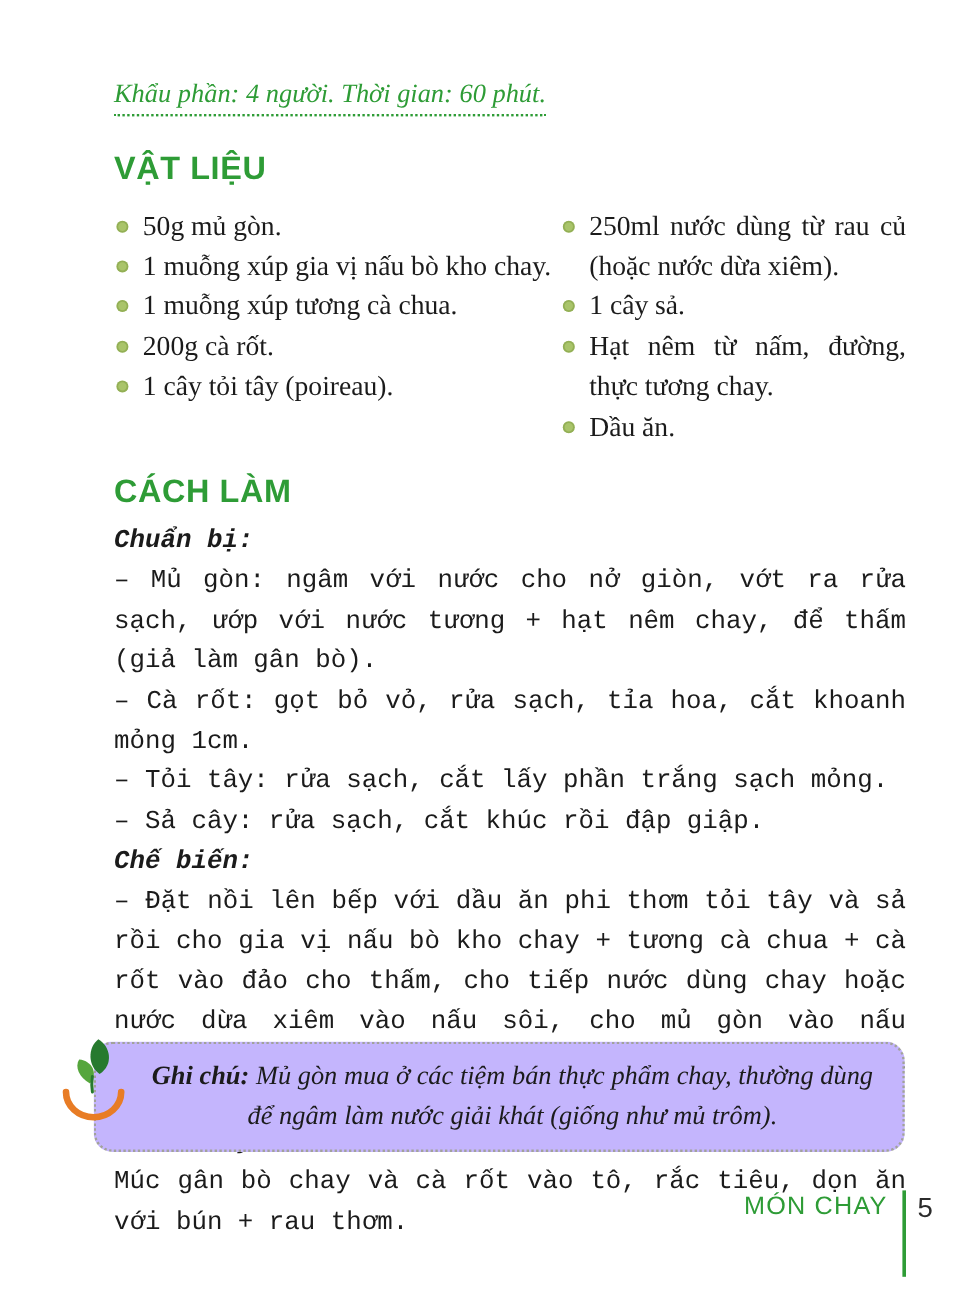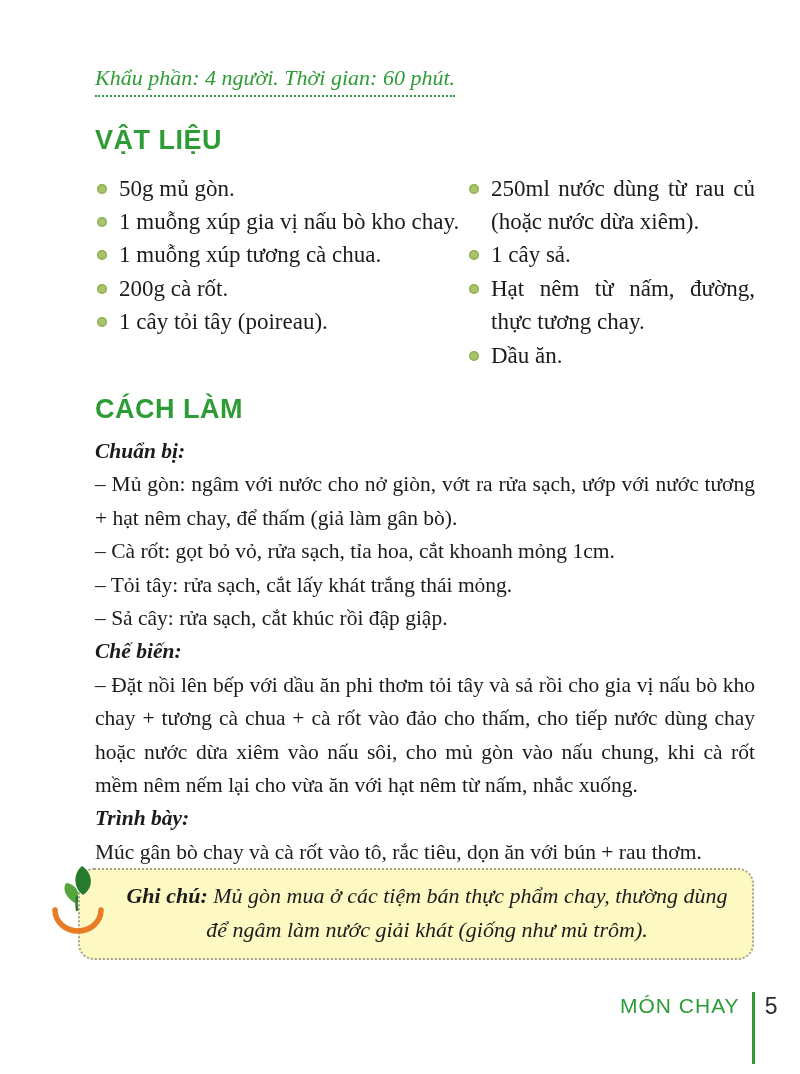--- a/index.html
+++ b/index.html
@@ -53,40 +53,40 @@
     line-height:33.4px;
   }
   ul.col.right li{text-align:justify;}
   ul.col li::before{
     content:"";
     position:absolute;left:2px;top:12px;
     width:10px;height:10px;border-radius:50%;
     background:var(--bullet);
     box-shadow:inset 0 0 0 1.5px rgba(120,150,60,.45);
   }
-  .steps{margin-top:10px;}
+  .steps{margin-top:10px;font-family:Liberation Mono, monospace;}
   .steps p{
     margin:0;
     font-size:21.5px;
     line-height:33.4px;
     text-align:justify;
   }
   .steps p.subhead{
     font-weight:700;
     font-style:italic;
     text-align:left;
   }
   .note{
     position:absolute;
     left:78px;top:868px;width:676px;
     box-sizing:border-box;
     border:2px dotted var(--dotted);
     border-radius:16px;
     padding:9px 18px 11px 40px;
-    background:#fef9c3;
+    background:#c4b5fd;
   }
   .note p{
     margin:0;
     font-style:italic;
     font-size:22px;
     line-height:34px;
     text-align:center;
   }
   .note .note-label{font-weight:700;}
   .note-icon{
@@ -142,21 +142,21 @@
       <li>Dầu ăn.</li>
     </ul>
   </div>
 
   <h2 class="sec second">CÁCH LÀM</h2>
 
   <div class="steps">
     <p class="subhead">Chuẩn bị:</p>
     <p>– Mủ gòn: ngâm với nước cho nở giòn, vớt ra rửa sạch, ướp với nước tương + hạt nêm chay, để thấm (giả làm gân bò).</p>
     <p>– Cà rốt: gọt bỏ vỏ, rửa sạch, tỉa hoa, cắt khoanh mỏng 1cm.</p>
-    <p>– Tỏi tây: rửa sạch, cắt lấy khát trắng thái mỏng.</p>
+    <p>– Tỏi tây: rửa sạch, cắt lấy phần trắng sạch mỏng.</p>
     <p>– Sả cây: rửa sạch, cắt khúc rồi đập giập.</p>
     <p class="subhead">Chế biến:</p>
     <p>– Đặt nồi lên bếp với dầu ăn phi thơm tỏi tây và sả rồi cho gia vị nấu bò kho chay + tương cà chua + cà rốt vào đảo cho thấm, cho tiếp nước dùng chay hoặc nước dừa xiêm vào nấu sôi, cho mủ gòn vào nấu chung, khi cà rốt mềm nêm nếm lại cho vừa ăn với hạt nêm từ nấm, nhắc xuống.</p>
     <p class="subhead">Trình bày:</p>
     <p>Múc gân bò chay và cà rốt vào tô, rắc tiêu, dọn ăn với bún + rau thơm.</p>
   </div>
 
 </div>
 
 <div class="note">

